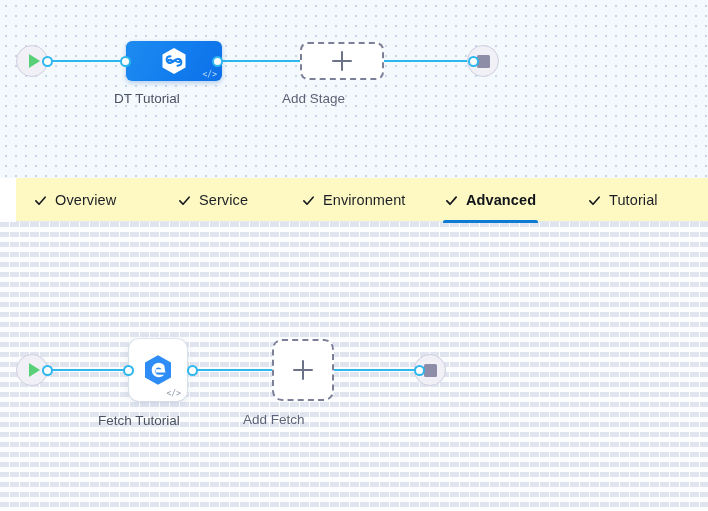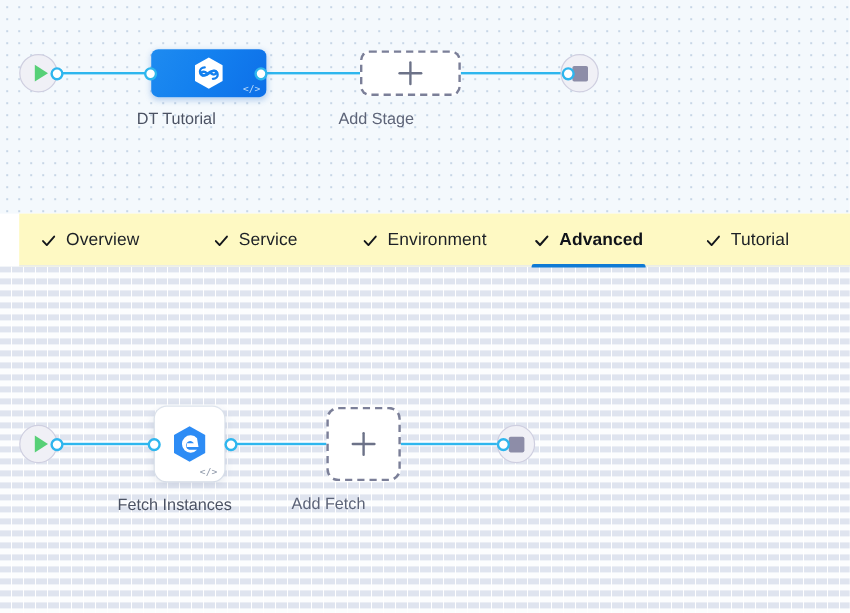--- a/index.html
+++ b/index.html
@@ -304,21 +304,21 @@
   <div class="step-node" style="left:129px; top:117px;">
     <svg width="30" height="32" viewBox="0 0 30 32" aria-hidden="true">
       <path d="M15 1.2 L28 8.6 L28 23.4 L15 30.8 L2 23.4 L2 8.6 Z" fill="#2d8cf5"></path>
       <path d="M21.2 11.2 A7.2 7.2 0 1 0 21.2 20.8 L15.6 20.8
                A3.6 3.6 0 1 1 18.6 15.3 L12.6 15.3 L12.6 18.6 L22.4 18.6" fill="#ffffff"></path>
     </svg>
     <span class="code-glyph">&lt;/&gt;</span>
   </div>
   <div class="port filled" style="left:123px; top:142.5px;"></div>
   <div class="port filled" style="left:187px; top:142.5px;"></div>
-  <div class="node-label" style="left:98px; top:191px; width:120px;">Fetch Instances</div>
+  <div class="node-label" style="left:98px; top:191px; width:120px;">Fetch Tutorial</div>
 
   <div class="add-box square" style="left:272px; top:117px;">
     <span class="plus"></span>
   </div>
   <div class="node-label muted" style="left:243px; top:190px; width:120px;">Add Fetch</div>
 
   <div class="port" style="left:414px; top:142.5px;"></div>
   <div class="terminal" style="left:414px; top:132px;">
     <span class="stop-sq"></span>
   </div>

